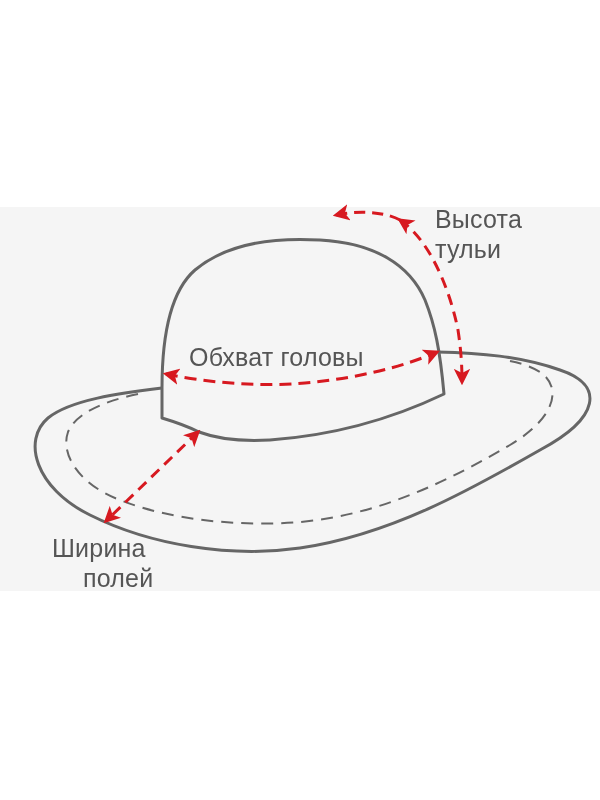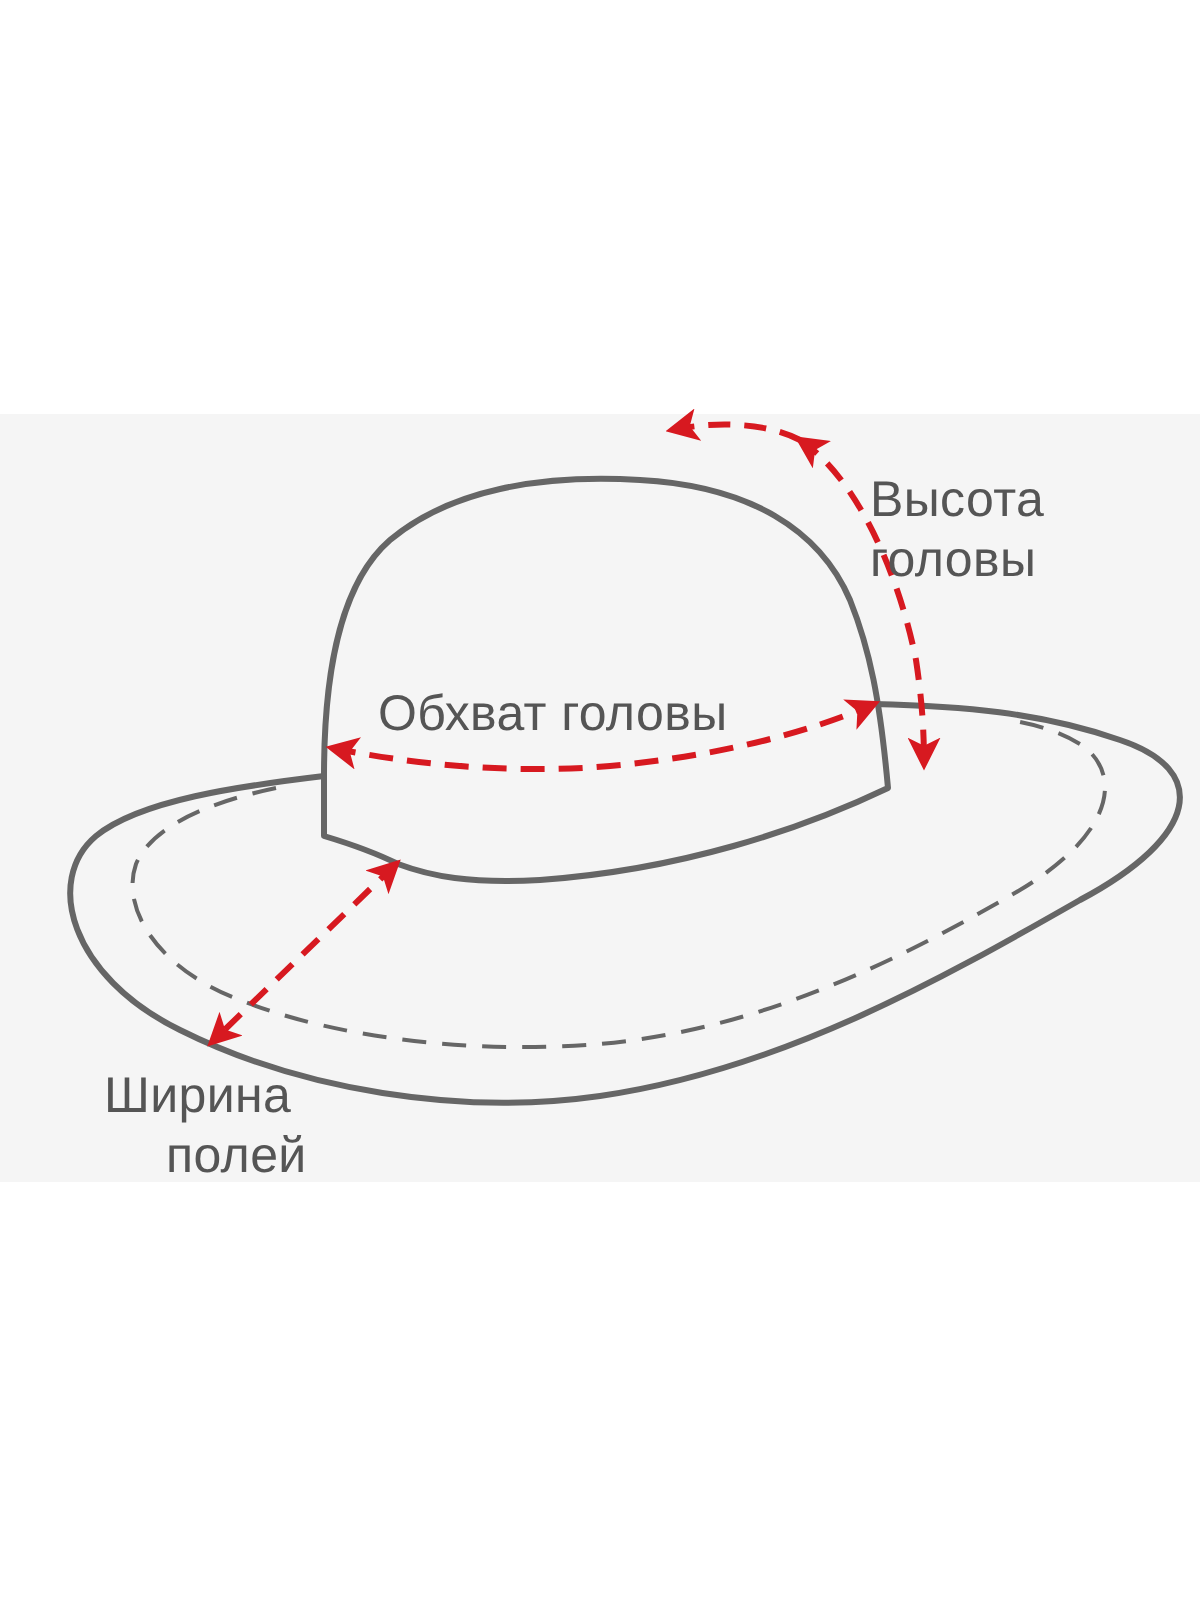--- a/index.html
+++ b/index.html
@@ -32,21 +32,21 @@
     .label {
       position: absolute;
       color: #555555;
       font-size: 25px;
       line-height: 30px;
       white-space: nowrap;
       letter-spacing: 0.2px;
     }
     .label-crown-height {
       left: 435px;
-      top: 235px;
+      top: 204px;
     }
     .label-head-circ {
       left: 189px;
       top: 342px;
     }
     .label-brim-width {
       left: 4px;
       top: 533px;
       margin-left: 48px;
     }
@@ -79,21 +79,21 @@
   <path d="M400,220 C430,240 450,290 458,330 C461,350 462,365 462,382" fill="none" stroke="#d71920" stroke-width="3" stroke-dasharray="11,7" marker-start="url(#arrowRed)" marker-end="url(#arrowRed)"></path>
   <path d="M400,220 C385,212 360,210 336,215" fill="none" stroke="#d71920" stroke-width="3" stroke-dasharray="11,7" marker-end="url(#arrowRed)"></path>
 
   <path d="M166,374 C210,383 260,387 305,383 C360,378 405,366 437,352" fill="none" stroke="#d71920" stroke-width="3" stroke-dasharray="12,7" marker-start="url(#arrowRed)" marker-end="url(#arrowRed)"></path>
 
   <path d="M198,432 L106,521" fill="none" stroke="#d71920" stroke-width="3" stroke-dasharray="11,7" marker-start="url(#arrowRed)" marker-end="url(#arrowRed)"></path>
 </svg>
 
 <div class="label label-crown-height">
   <span class="line">Высота</span>
-  <span class="line">головы</span>
+  <span class="line">тульи</span>
 </div>
 
 <div class="label label-head-circ">
   <span>Обхват головы</span>
 </div>
 
 <div class="label label-brim-width">
   <span class="line">Ширина</span>
   <span class="line line2">полей</span>
 </div>

